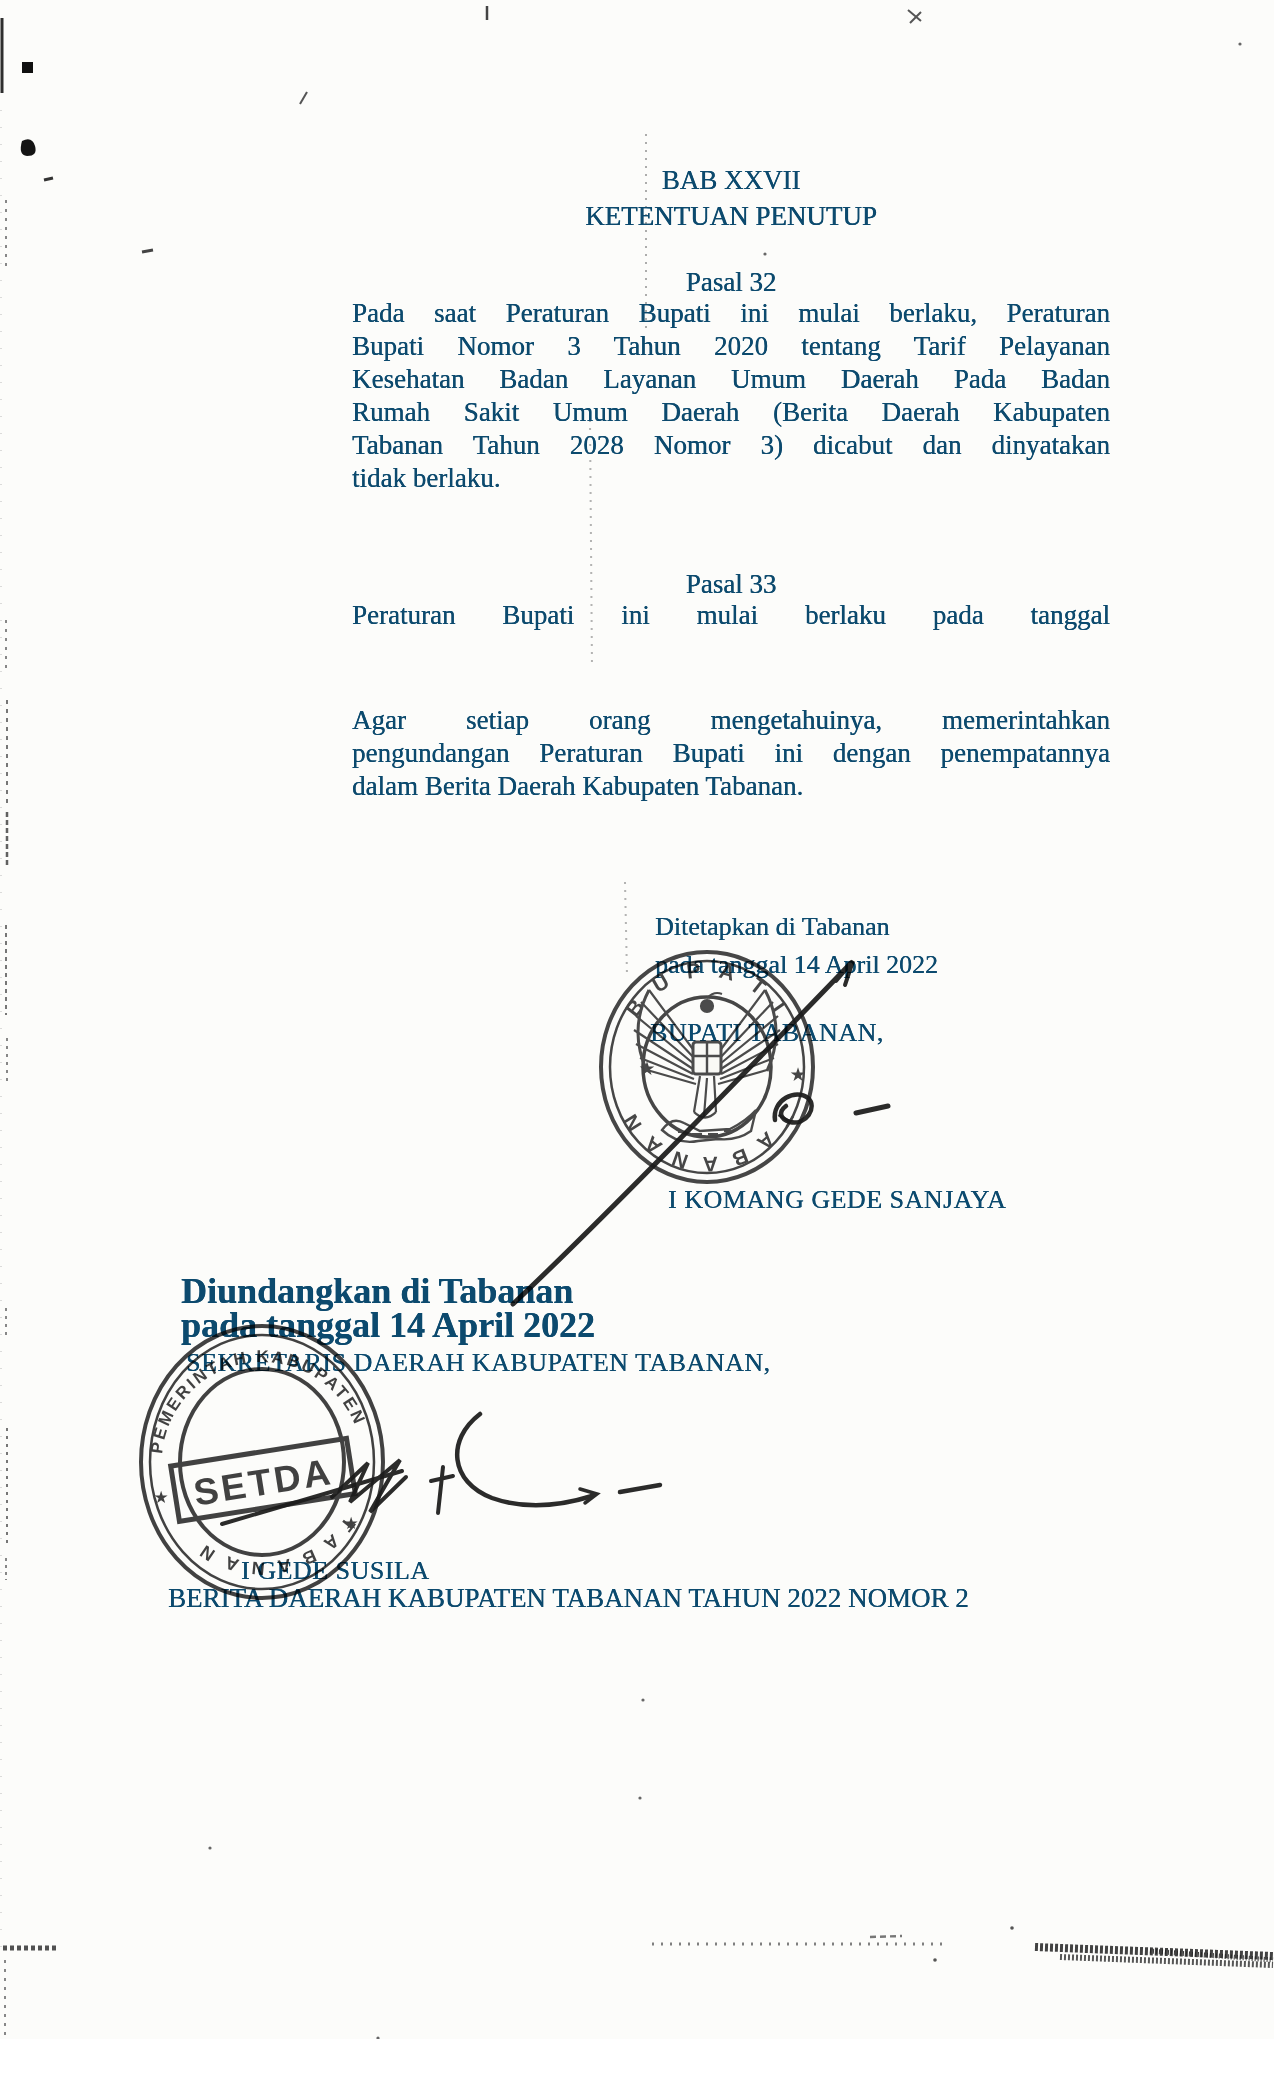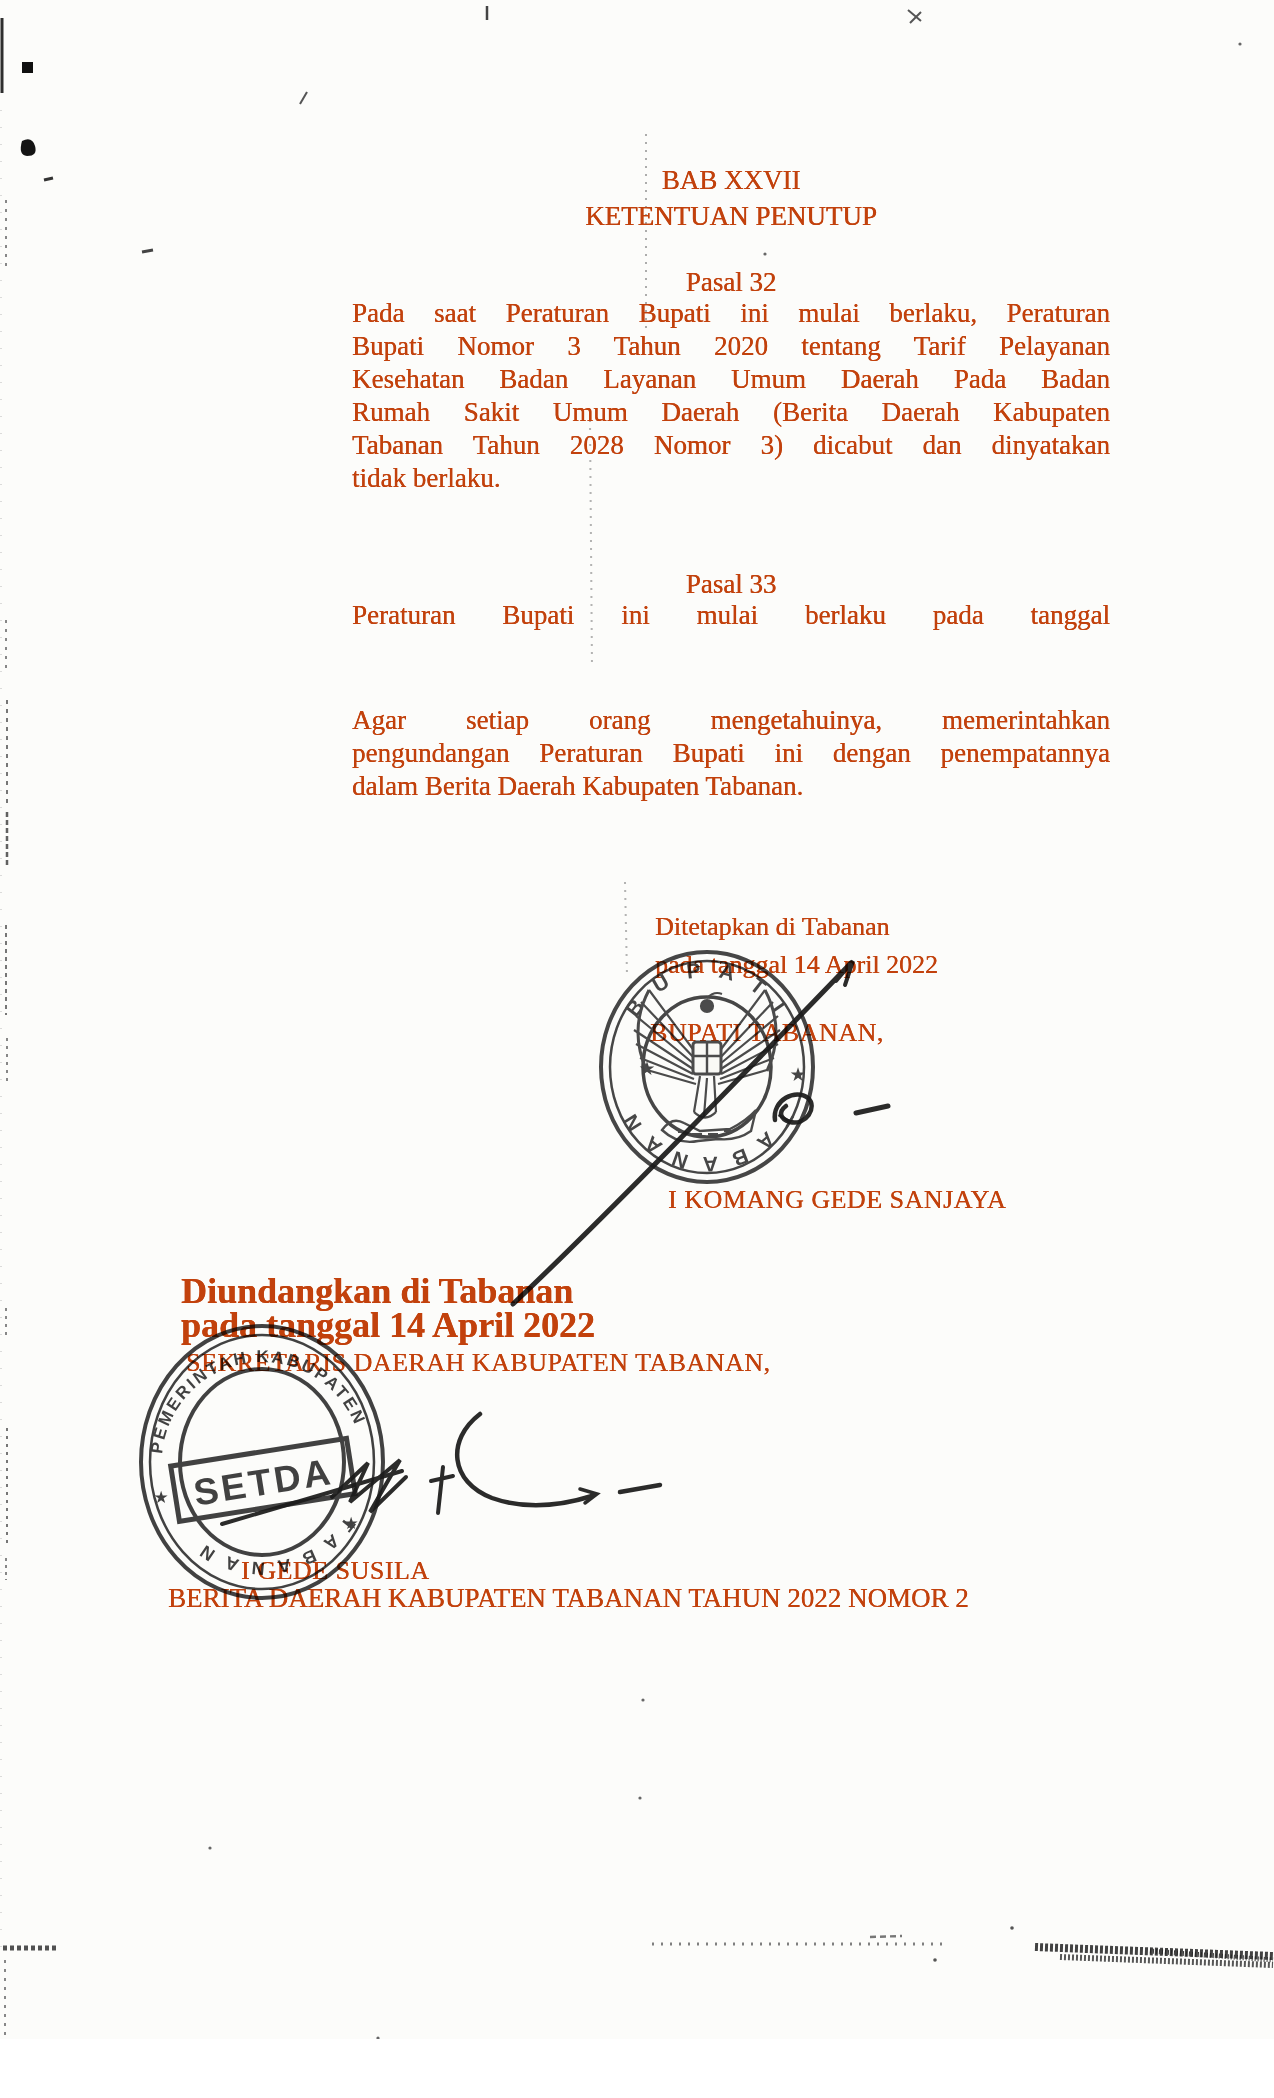--- a/index.html
+++ b/index.html
@@ -1,17 +1,17 @@
 <!DOCTYPE html>
 <html><head>
 <meta charset="utf-8">
 <style>
   html,body{margin:0;padding:0;background:#ffffff;}
   .page{position:relative;width:1274px;height:2039px;background:#fcfcfa;overflow:hidden;
-        font-family:"Liberation Serif","DejaVu Serif",serif;color:#c2410c;}
+        font-family:"Liberation Serif","DejaVu Serif",serif;color:#0c4a6e;}
   .abs{position:absolute;}
   .col{left:352px;width:758px;}
   .center{text-align:center;}
   .line{font-size:27px;line-height:33px;height:33px;white-space:normal;
         text-shadow:0.3px 0 0 currentColor;}
   .just{text-align:justify;text-align-last:justify;}
   .caps{font-size:27px;line-height:33px;white-space:nowrap;text-shadow:0.3px 0 0 currentColor;}
   .rblock{font-size:26px;line-height:38px;white-space:nowrap;text-shadow:0.3px 0 0 currentColor;}
   .lblock{font-size:36px;line-height:34px;white-space:nowrap;text-shadow:0.3px 0 0 currentColor;font-weight:bold;}
   .office{font-size:26px;letter-spacing:0.5px;font-family:Liberation Serif, serif;}

